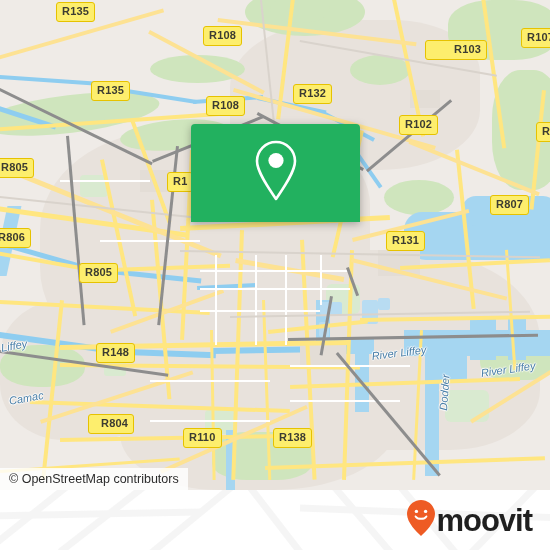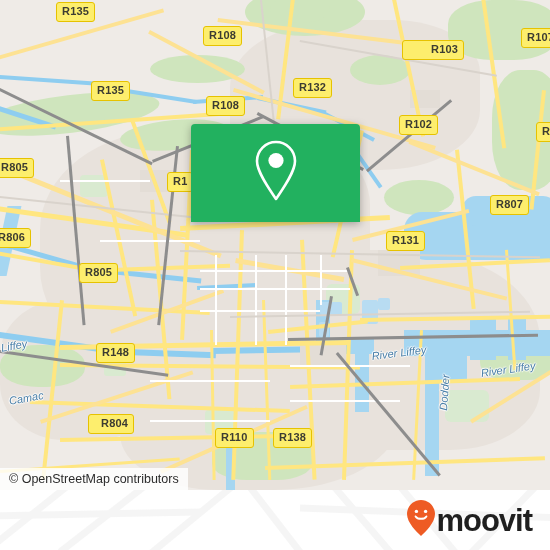--- a/index.html
+++ b/index.html
@@ -284,36 +284,36 @@
     <div class="rail" style="left:176px;top:146px;width:2.5px;height:180px;transform:rotate(6deg);"></div>
     <div class="rail" style="left:346px;top:268px;width:2.5px;height:30px;transform:rotate(-20deg);"></div>
     <div class="rail" style="left:330px;top:296px;width:2.5px;height:60px;transform:rotate(10deg);"></div>
     <div class="rail" style="left:338px;top:352px;width:160px;height:2.5px;transform:rotate(50deg);"></div>
     <div class="rail" style="left:288px;top:338px;width:250px;height:2.5px;transform:rotate(-1deg);"></div>
     <div class="rail" style="left:0px;top:350px;width:170px;height:2.5px;transform:rotate(8deg);"></div>
     <div class="rail" style="left:366px;top:170px;width:110px;height:2.5px;transform:rotate(-40deg);"></div>
 
     <div class="shield" style="left:56px;top:2px;">R135</div>
     <div class="shield" style="left:203px;top:26px;">R108</div>
-    <div class="shield" style="left:402px;top:40px;padding-left:28px;">R103</div>
+    <div class="shield" style="left:425px;top:40px;padding-left:28px;">R103</div>
     <div class="shield" style="left:521px;top:28px;">R107</div>
-    <div class="shield" style="left:293px;top:78px;">R132</div>
+    <div class="shield" style="left:293px;top:84px;">R132</div>
     <div class="shield" style="left:91px;top:81px;">R135</div>
     <div class="shield" style="left:206px;top:96px;">R108</div>
     <div class="shield" style="left:399px;top:115px;">R102</div>
     <div class="shield" style="left:536px;top:122px;">R1</div>
     <div class="shield" style="left:-5px;top:158px;">R805</div>
     <div class="shield" style="left:167px;top:172px;">R1</div>
     <div class="shield" style="left:490px;top:195px;">R807</div>
     <div class="shield" style="left:-8px;top:228px;">R806</div>
     <div class="shield" style="left:386px;top:231px;">R131</div>
     <div class="shield" style="left:79px;top:263px;">R805</div>
     <div class="shield" style="left:96px;top:343px;">R148</div>
     <div class="shield" style="left:88px;top:414px;padding-left:12px;">R804</div>
-    <div class="shield" style="left:183px;top:428px;margin-left:32px;">R110</div>
+    <div class="shield" style="left:183px;top:428px;">R110</div>
     <div class="shield" style="left:273px;top:428px;">R138</div>
 
 
     <div class="waterlbl" style="left:371px;top:350px;transform:rotate(-7deg);">River Liffey</div>
     <div class="waterlbl" style="left:480px;top:367px;transform:rotate(-8deg);">River Liffey</div>
     <div class="waterlbl" style="left:0px;top:342px;transform:rotate(-10deg);">Liffey</div>
     <div class="waterlbl" style="left:8px;top:395px;transform:rotate(-10deg);">Camac</div>
     <div class="waterlbl" style="left:437px;top:410px;transform:rotate(-86deg);">Dodder</div>
 
     <div id="osm-attr">© OpenStreetMap contributors</div>

